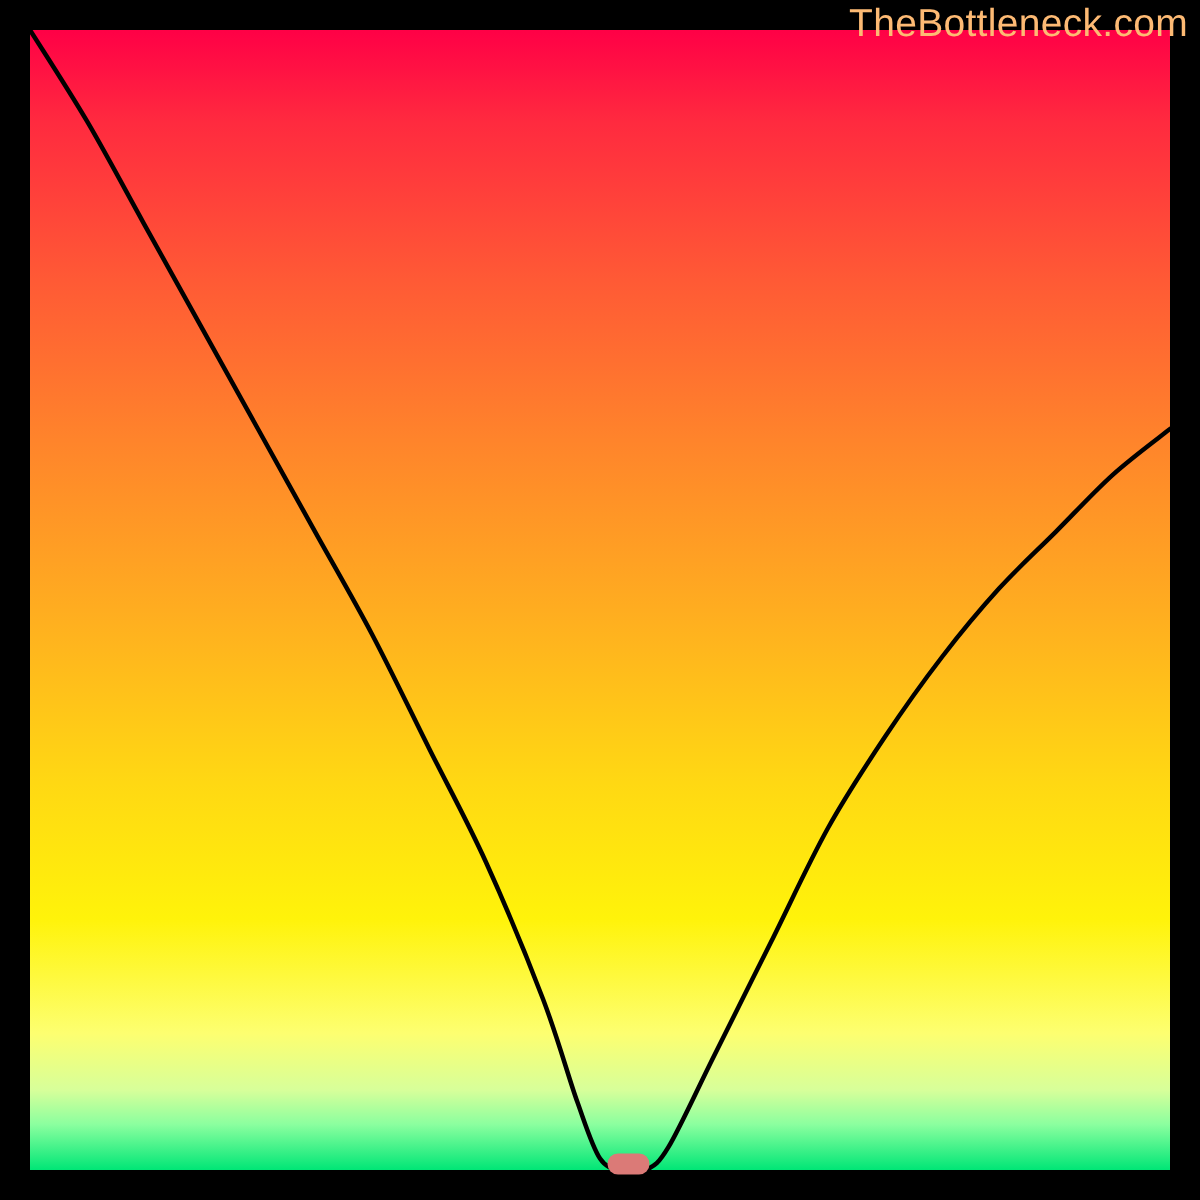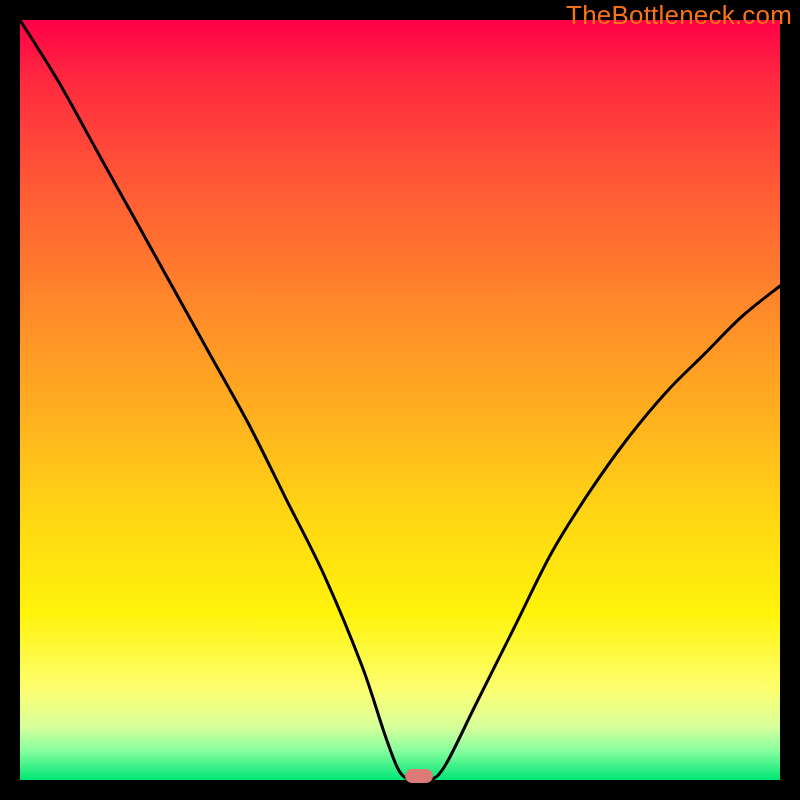--- a/index.html
+++ b/index.html
@@ -35,21 +35,21 @@
       #fdff70 88%,
       #d7ff9a 93%,
       #8bff9f 96%,
       #00e676 100%
     );
   }
   .watermark {
     position: absolute;
     top: 0px;
     right: 8px;
-    color: #f97316;
+    color: #fdba74;
     font-size: 26px;
     font-weight: 500;
     letter-spacing: 0.2px;
     user-select: none;
   }
   svg.curve {
     position: absolute;
     left: 0;
     top: 0;
     width: 100%;

